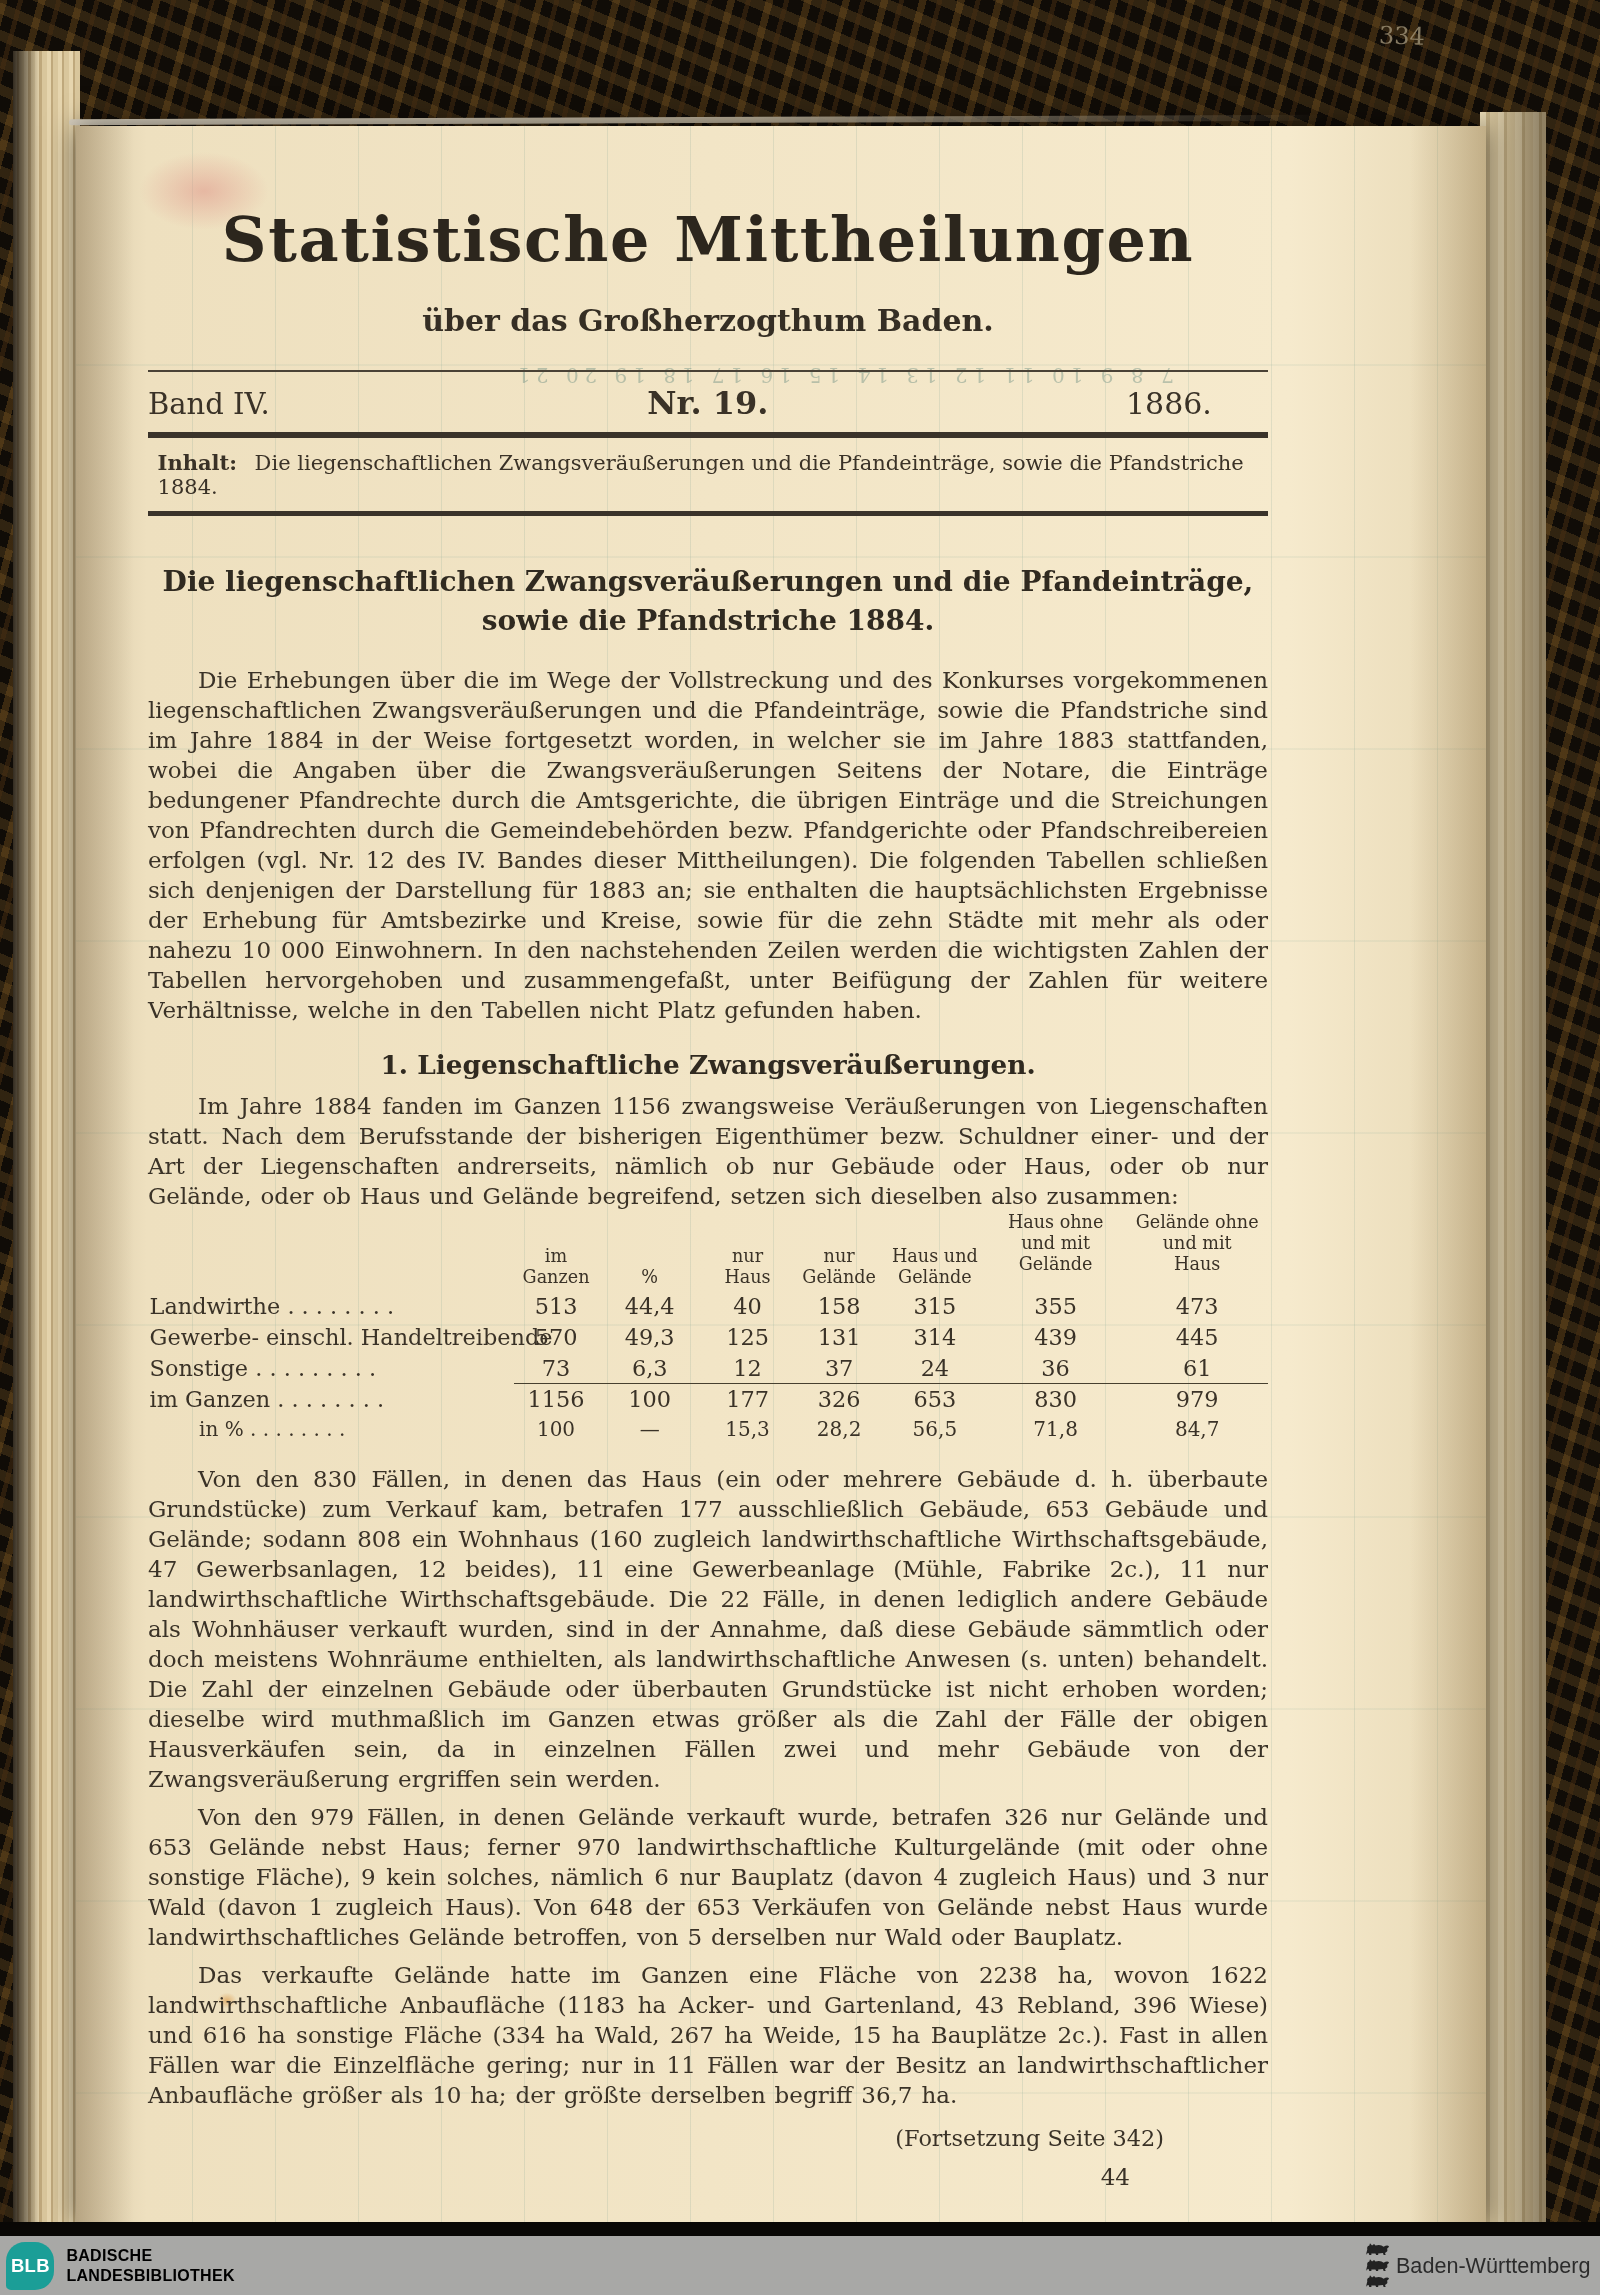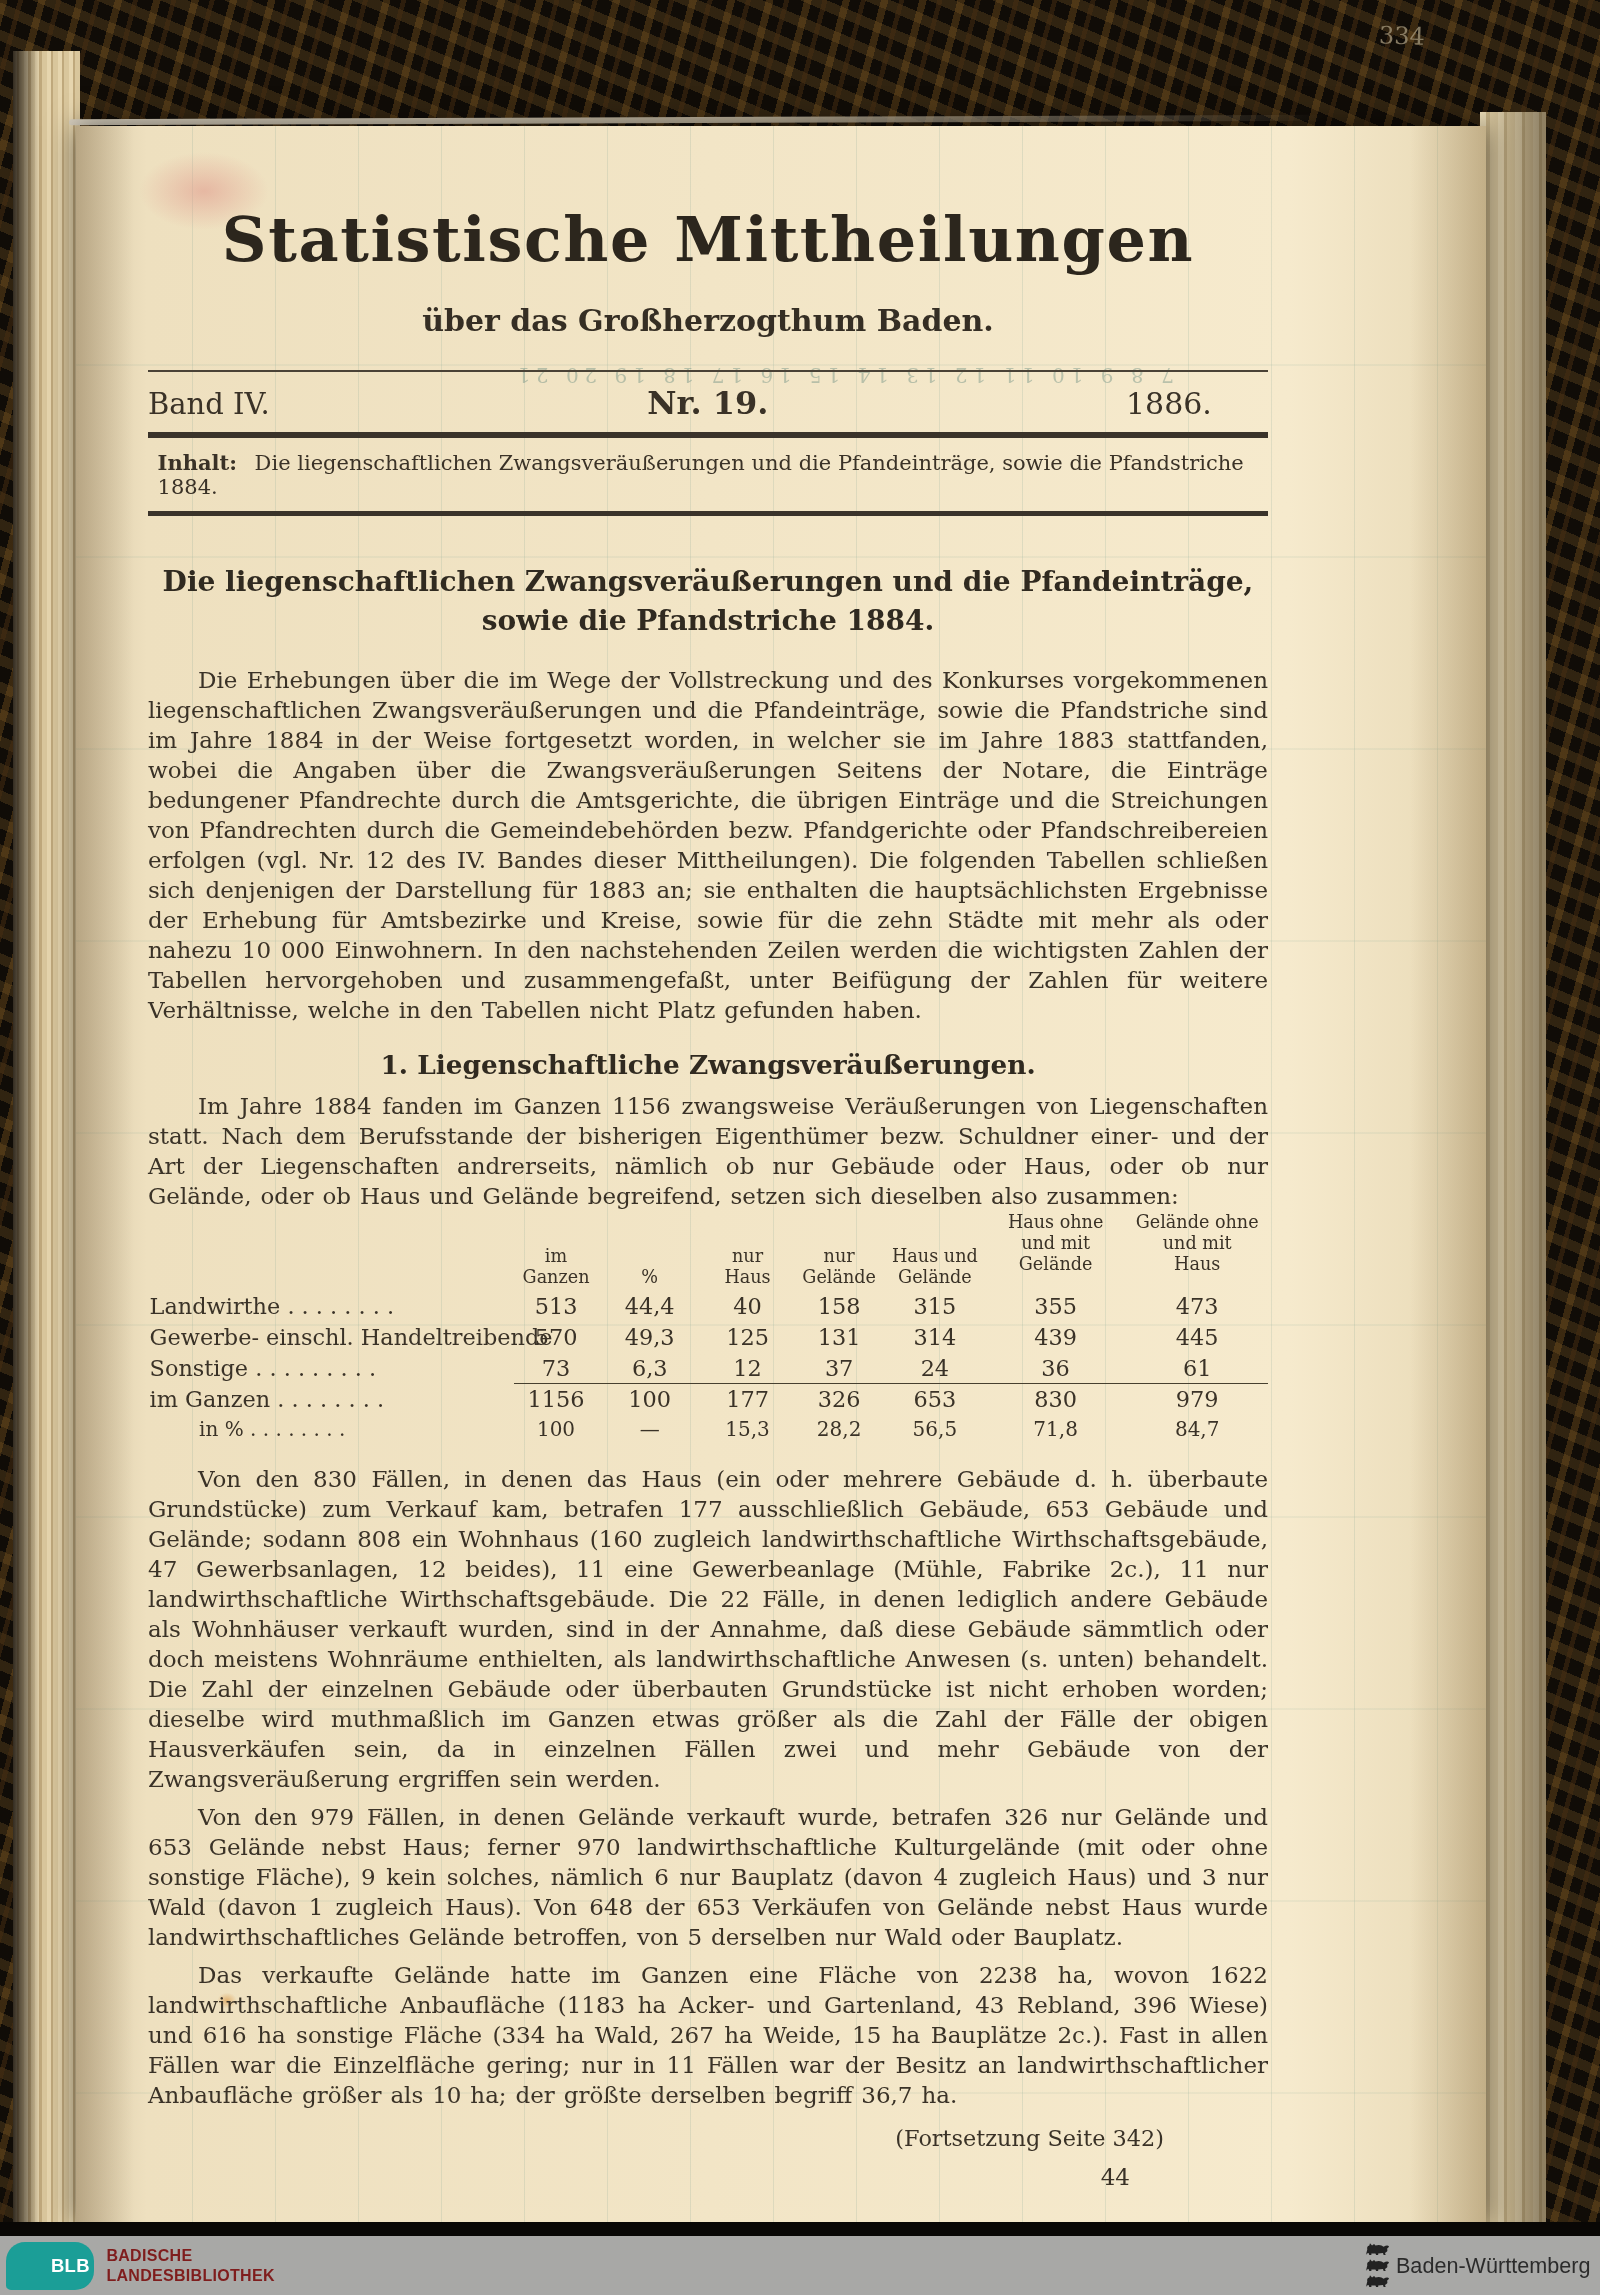--- a/index.html
+++ b/index.html
@@ -136,25 +136,25 @@
 
   
   .footer-bar{
     position:absolute;left:0;right:0;bottom:0;height:59px;background:#a8a8a6;
     display:flex;align-items:center;font-family:"Liberation Sans",sans-serif;
   }
   .blb-badge{
     width:48px;height:48px;margin-left:6.4px;flex:0 0 auto;
     background:#1b9e97;border-radius:19px 19px 19px 4.8px;
     display:flex;align-items:center;justify-content:center;
-    color:#ffffff;font-weight:bold;font-size:18.4px;letter-spacing:0.4px;padding-left:40px;
+    color:#ffffff;font-weight:bold;font-size:18.4px;letter-spacing:0.4px;
   }
   .blb-name{
     margin-left:12px;font-weight:bold;font-size:16px;line-height:1.2;
-    color:#7f1d1d;letter-spacing:0.3px;
+    color:#000000;letter-spacing:0.3px;
   }
   .bw-wrap{margin-left:auto;margin-right:9.6px;display:flex;align-items:center;gap:4px;}
   .lions{display:flex;flex-direction:column;gap:0.8px;}
   .lions svg{display:block;}
   .bw-text{font-size:21.6px;color:#2b2b2b;}
 </style>
 </head>
 <body>
 
 <div class="scene">

